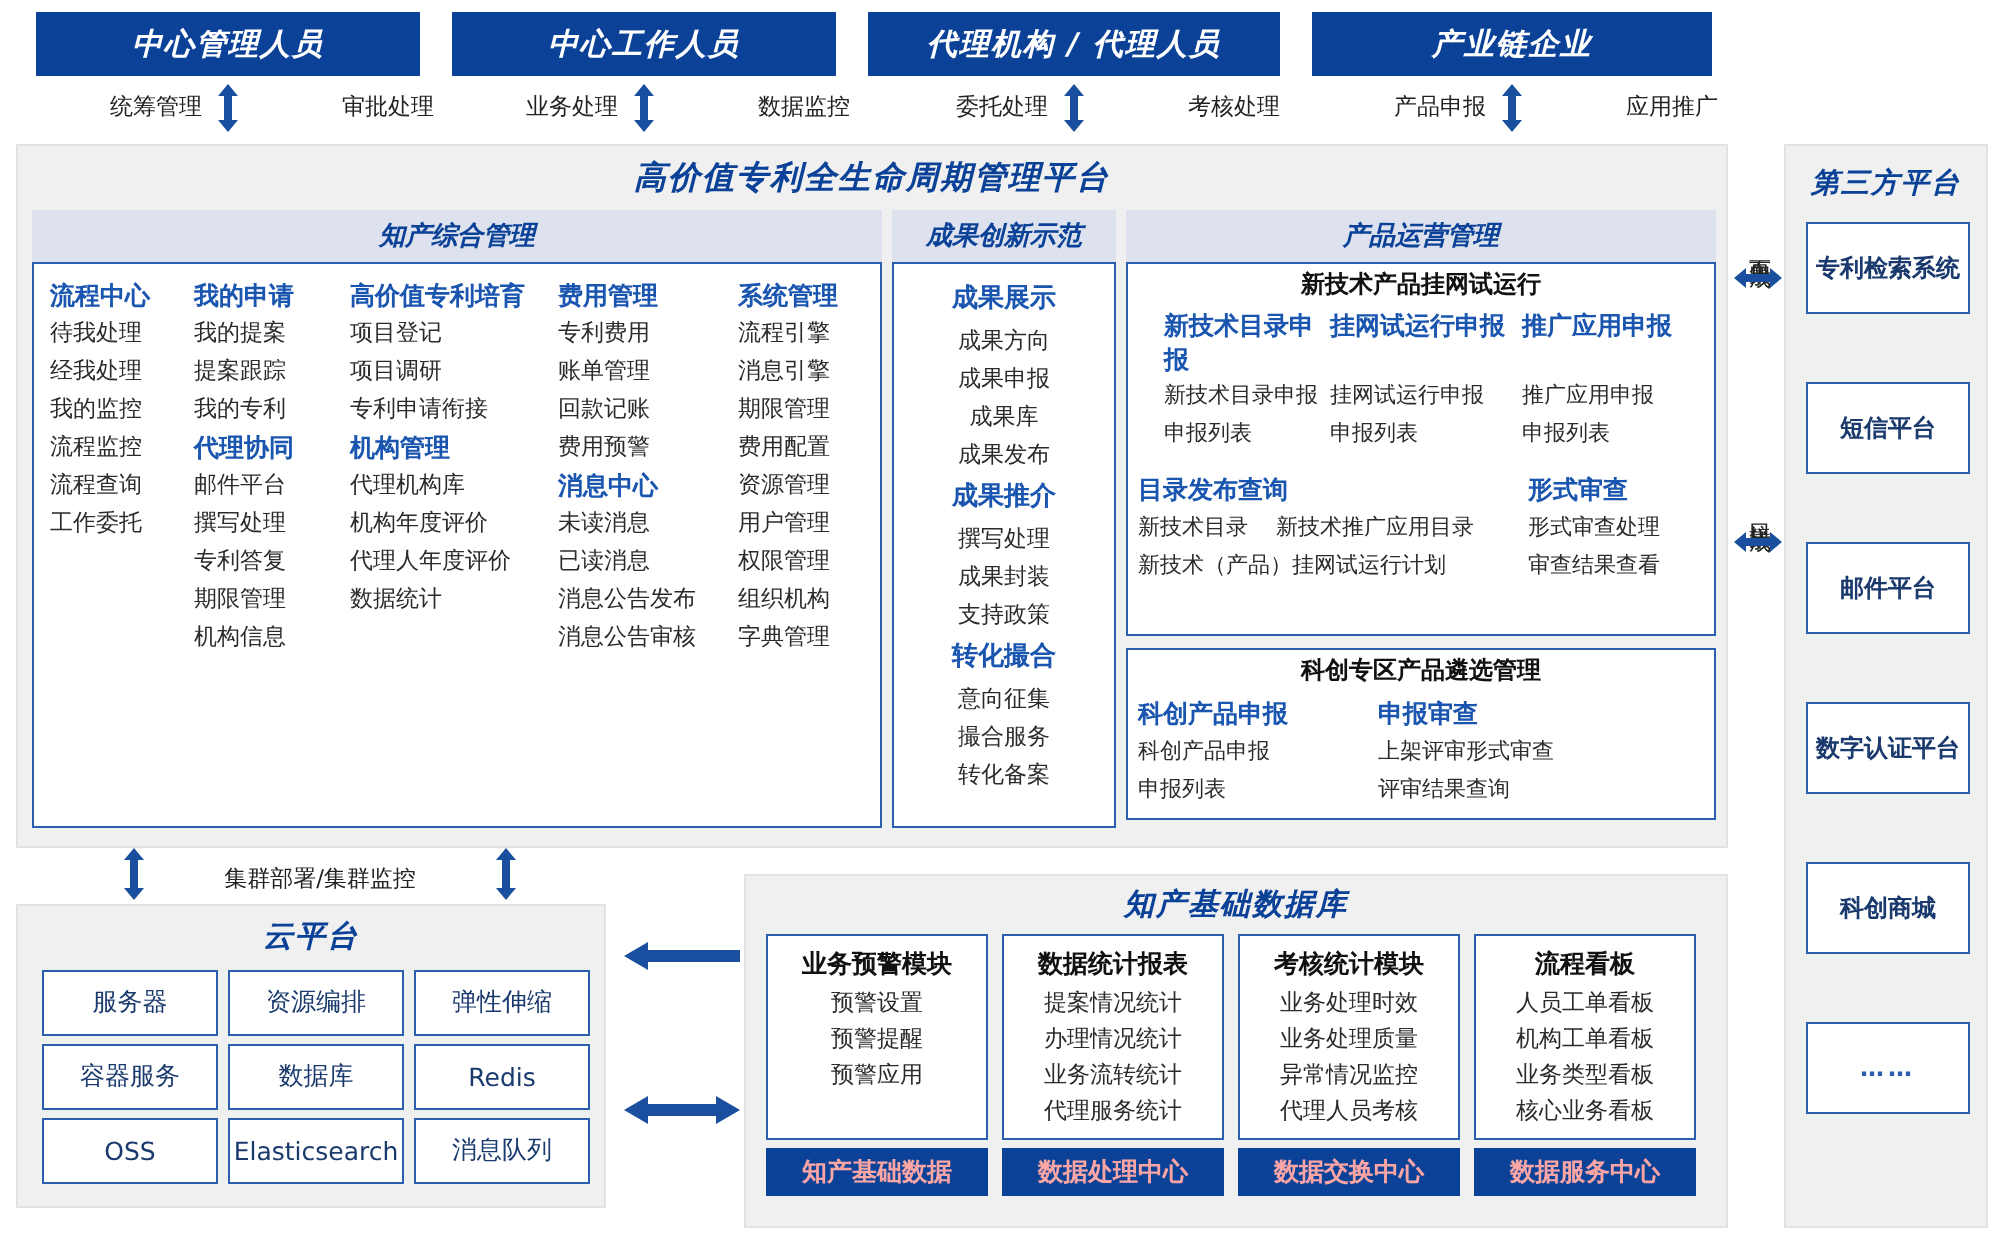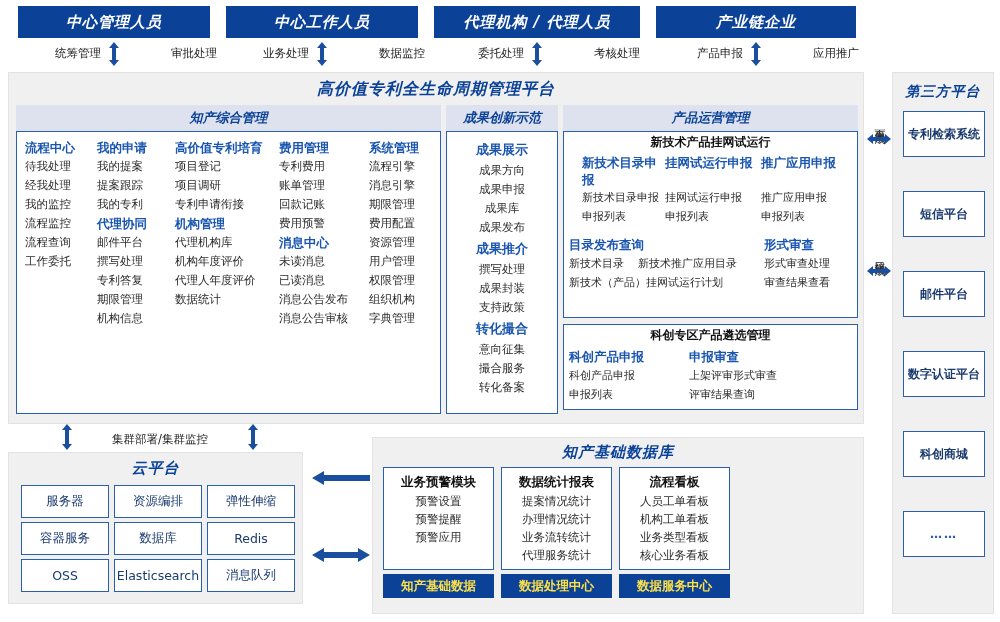--- a/index.html
+++ b/index.html
@@ -137,21 +137,21 @@
     padding-top:4px;
   }
   .kdb-h {
     text-align:center; font-size:12.5px; font-weight:bold; color:#111;
     line-height:20px;
   }
   .kdb-i {
     text-align:center; font-size:11.5px; color:#2b2b2b; line-height:18px;
   }
   .kdb-foot {
-    margin-top:4px; height:24px; background:#0b4298; color:#fde047;
+    margin-top:4px; height:24px; background:#0b4298; color:#fca5a5;
     display:flex; align-items:center; justify-content:center;
     font-size:12.5px; font-weight:bold;
   }
 </style>
 </head>
 <body>
 
 <div class="canvas">
 
   <div class="roles">
@@ -429,20 +429,30 @@
             <div class="kdb-h">数据统计报表</div>
             <div class="kdb-i">提案情况统计</div>
             <div class="kdb-i">办理情况统计</div>
             <div class="kdb-i">业务流转统计</div>
             <div class="kdb-i">代理服务统计</div>
           </div>
           <div class="kdb-foot">数据处理中心</div>
         </div>
         <div class="kdb-col">
           <div class="kdb-box">
+            <div class="kdb-h">考核统计模块</div>
+            <div class="kdb-i">业务处理时效</div>
+            <div class="kdb-i">业务处理质量</div>
+            <div class="kdb-i">异常情况监控</div>
+            <div class="kdb-i">代理人员考核</div>
+          </div>
+          <div class="kdb-foot">数据交换中心</div>
+        </div>
+        <div class="kdb-col">
+          <div class="kdb-box">
             <div class="kdb-h">流程看板</div>
             <div class="kdb-i">人员工单看板</div>
             <div class="kdb-i">机构工单看板</div>
             <div class="kdb-i">业务类型看板</div>
             <div class="kdb-i">核心业务看板</div>
           </div>
           <div class="kdb-foot">数据服务中心</div>
         </div>
       </div>
   </div>

